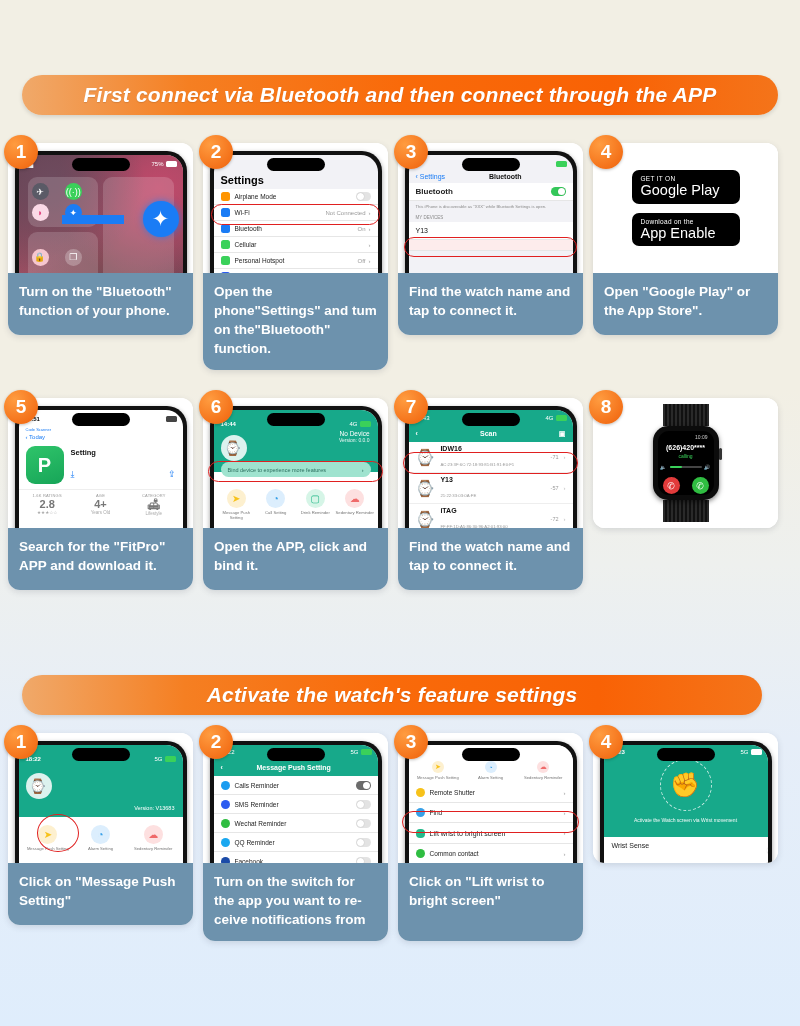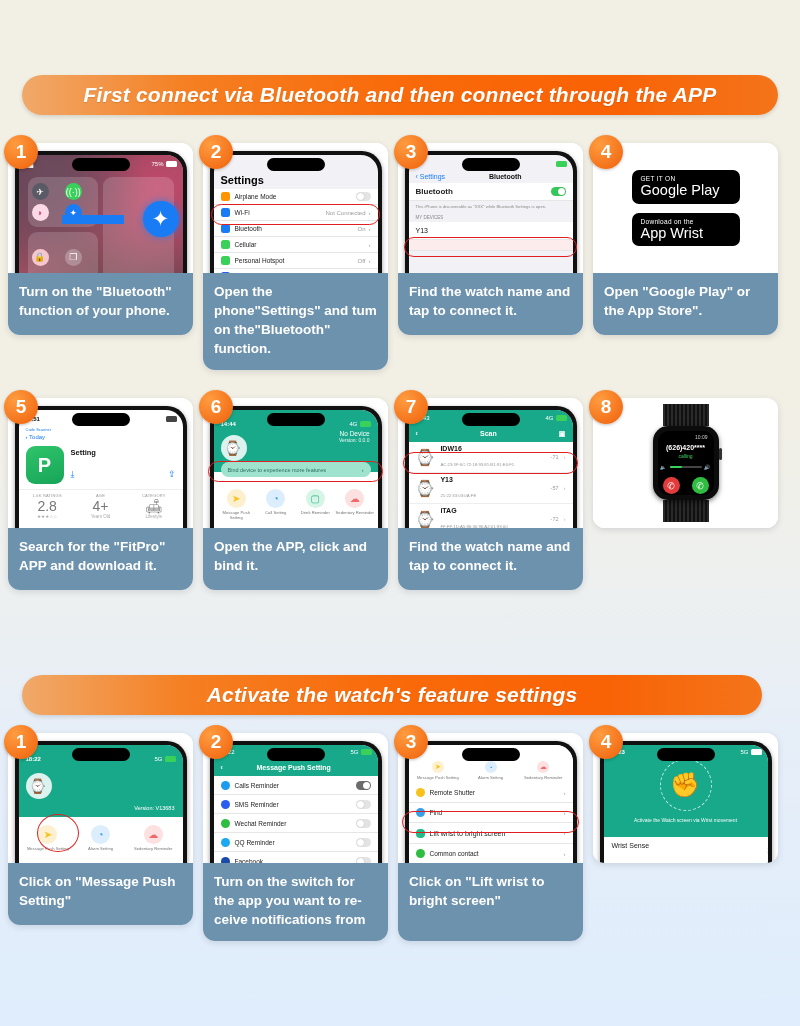--- a/index.html
+++ b/index.html
@@ -152,21 +152,21 @@
 
   
   .as-head{display:flex;gap:7px;padding:4px 7px 2px;}
   .as-icon{width:38px;height:38px;border-radius:9px;background:linear-gradient(160deg,#2fc46a,#17a558);
      display:flex;align-items:center;justify-content:center;color:#fff;font-size:20px;font-weight:700;flex:none;}
   .as-meta{flex:1;padding-top:2px;}
   .as-name{font-size:7.5px;font-weight:600;color:#111;}
   .as-stats{display:flex;border-top:.5px solid #eee;margin-top:3px;padding:3px 2px;}
   .as-stat{flex:1;text-align:center;}
   .as-stat .t{font-size:4px;color:#999;letter-spacing:.2px;}
-  .as-stat .v{font-size:14px;color:#777;font-weight:400;}
+  .as-stat .v{font-size:11px;color:#777;font-weight:700;}
   .as-stat .b{font-size:4.5px;color:#aaa;}
 
   
   .green-top{background:#17a98a;padding:7px;height:62px;position:relative;color:#fff;}
   .watch-circle{width:26px;height:26px;border-radius:50%;background:rgba(255,255,255,.85);
      display:flex;align-items:center;justify-content:center;font-size:14px;color:#15937a;}
   .nodev{position:absolute;right:8px;top:20px;text-align:right;font-size:6.5px;}
   .bindbar{position:absolute;left:7px;right:7px;top:52px;height:15px;border-radius:8px;
      background:#9fe3cf;display:flex;align-items:center;padding:0 7px;font-size:5.5px;color:#2b6d5d;}
   .feat-row{display:flex;padding:6px 3px 2px;background:#fff;}
@@ -352,21 +352,21 @@
     <div class="badge">4</div>
     <div class="card-inner">
       <div class="media">
         <div class="store-wrap">
           <div class="store-badge">
             <div class="sm">GET IT ON</div>
             <div class="bg">Google Play</div>
           </div>
           <div class="store-badge">
             <div class="sm">Download on the</div>
-            <div class="bg">App Wrist</div>
+            <div class="bg">App Enable</div>
           </div>
         </div>
       </div>
       <div class="caption">Open "Google Play" or the App Store".</div>
     </div>
   </div>
 </div>
 
 <div class="row" id="row2">
 

